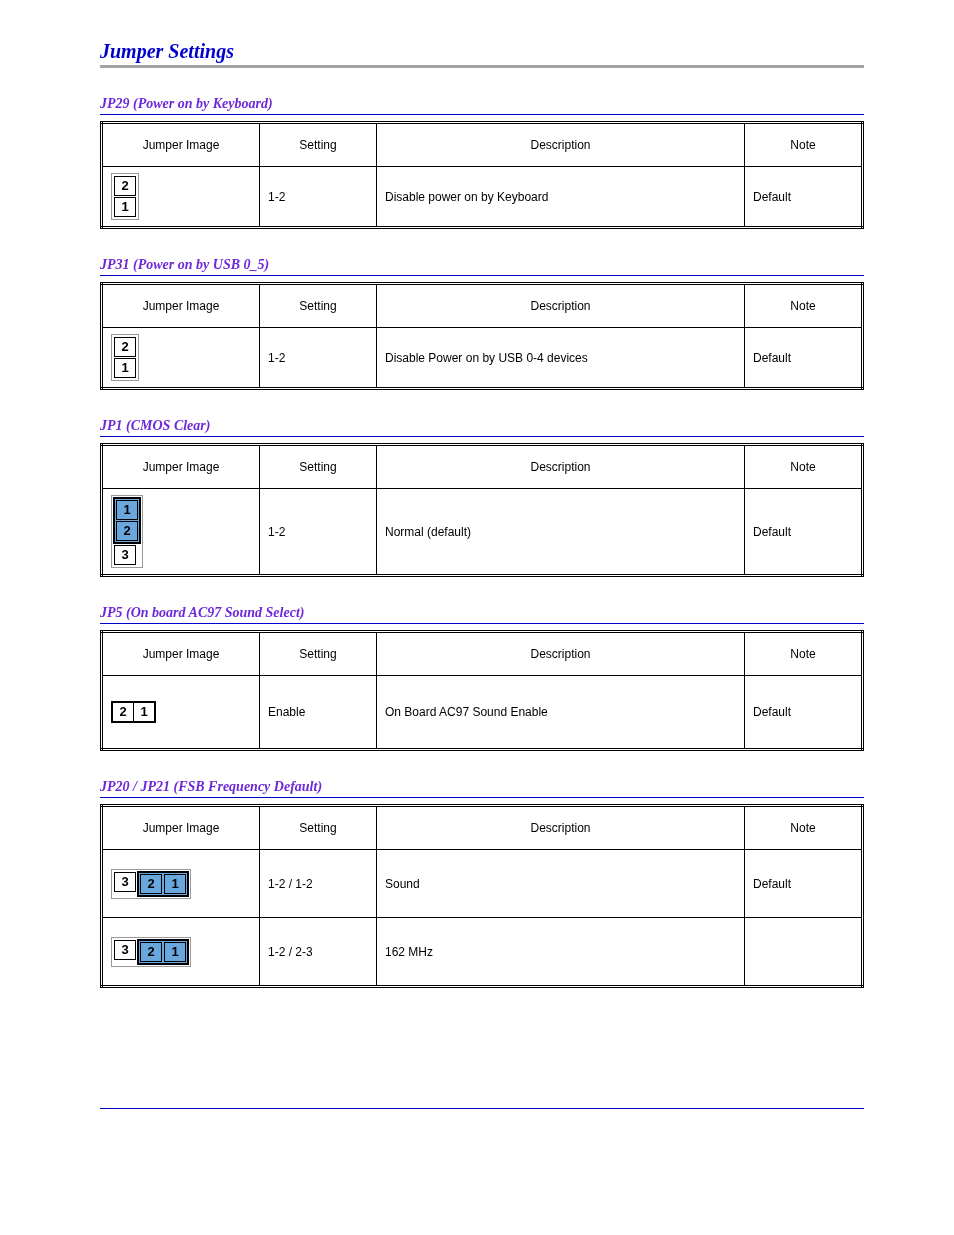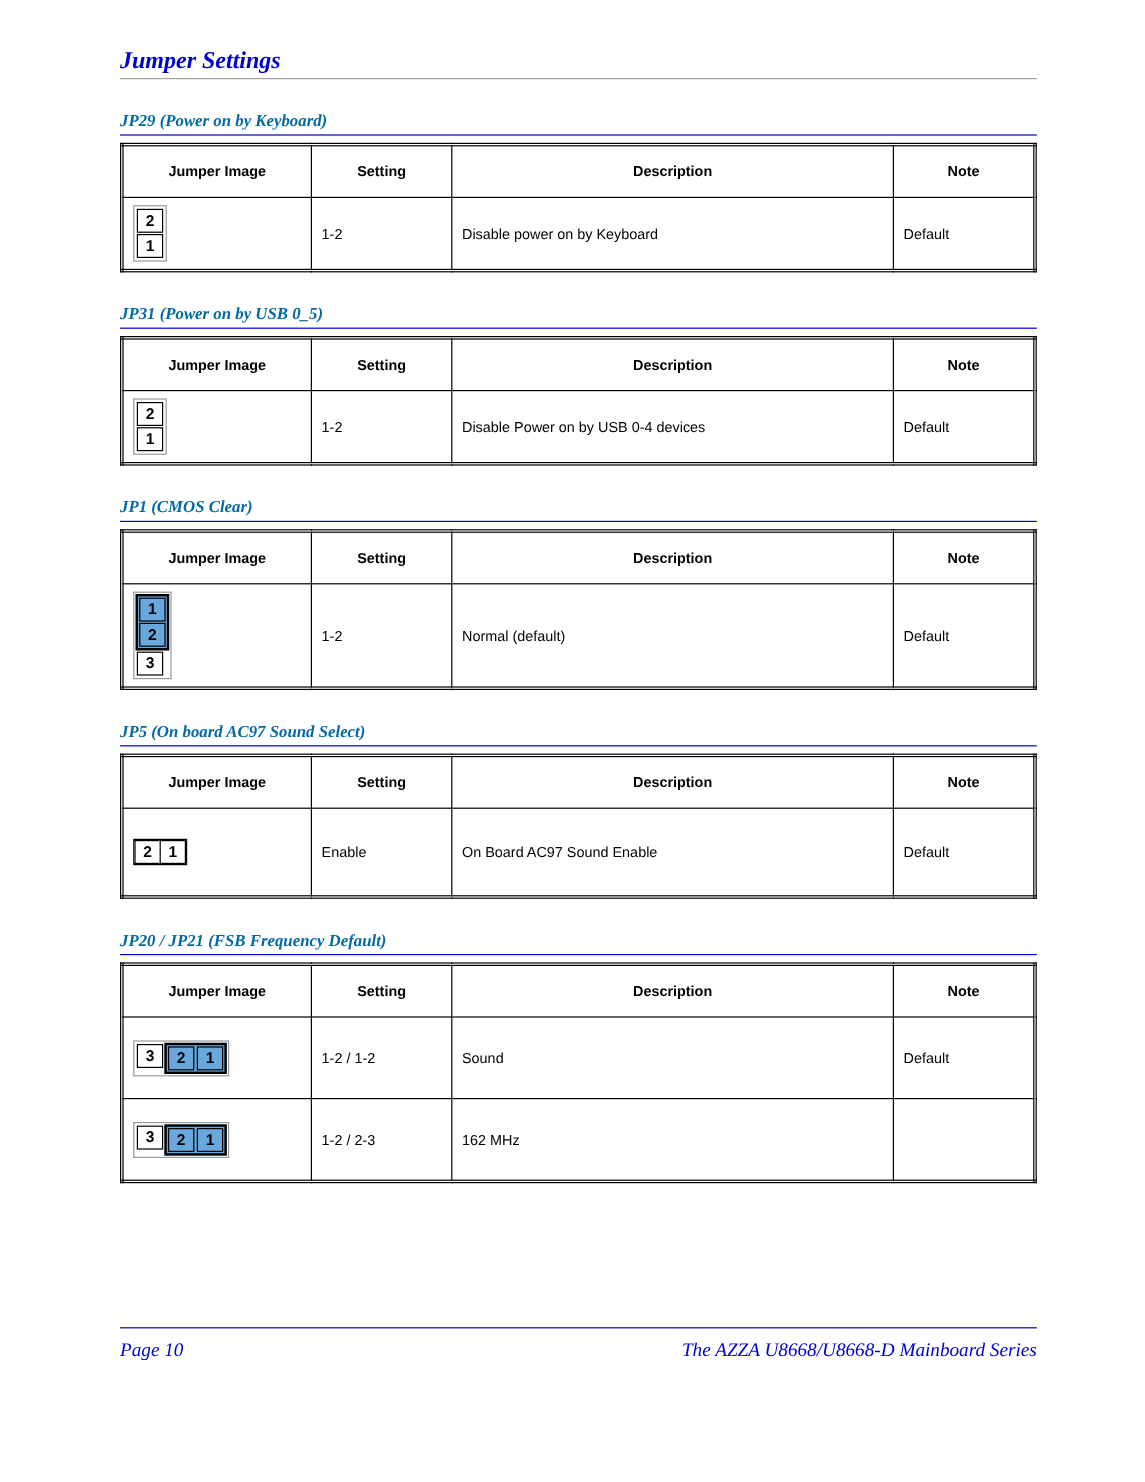--- a/index.html
+++ b/index.html
@@ -11,48 +11,48 @@
     background: #fff;
     width: 954px;
     box-sizing: border-box;
   }
   h1.page-title {
     font-family: "Times New Roman", serif;
     font-size: 20px;
     font-style: italic;
     font-weight: bold;
     color: #0000cd;
-    border-bottom: 1px solid #a3a3a3;
+    border-bottom: 3px solid #a3a3a3;
     padding-bottom: 2px;
     margin: 0 0 20px 0;
   }
   h2.section-title {
     font-family: "Times New Roman", serif;
     font-size: 14px;
     font-style: italic;
     font-weight: bold;
-    color: #0369a1;
+    color: #6d28d9;
     border-bottom: 1px solid #0000cd;
     padding-bottom: 2px;
     margin: 28px 0 6px 0;
   }
   table.jumper {
     border-collapse: collapse;
     width: 100%;
     border: 3px double #000;
   }
   table.jumper th, table.jumper td {
     border: 1px solid #000;
     padding: 6px 8px;
     vertical-align: middle;
     text-align: left;
     font-size: 12px;
   }
   table.jumper th {
-    font-weight: bold;
+    font-weight: normal;
     height: 30px;
     text-align: center;
   }
   td.img-cell {
     width: 140px;
     text-align: center;
     padding: 8px 4px;
   }
   td.set-cell { width: 100px; text-align: center; }
   td.note-cell { width: 100px; text-align: center; }
@@ -283,17 +283,13 @@
     </td>
     <td class="set-cell">1-2 / 2-3</td>
     <td>162 MHz</td>
     <td class="note-cell"></td>
   </tr>
 </tbody>
   </table>
 
 <div class="footer">
   <div class="rule"></div>
-  <div class="footer-row">
-    <span>Page 10</span>
-    <span>The AZZA U8668/U8668-D Mainboard Series</span>
-  </div>
 </div>
 
 </body></html>

